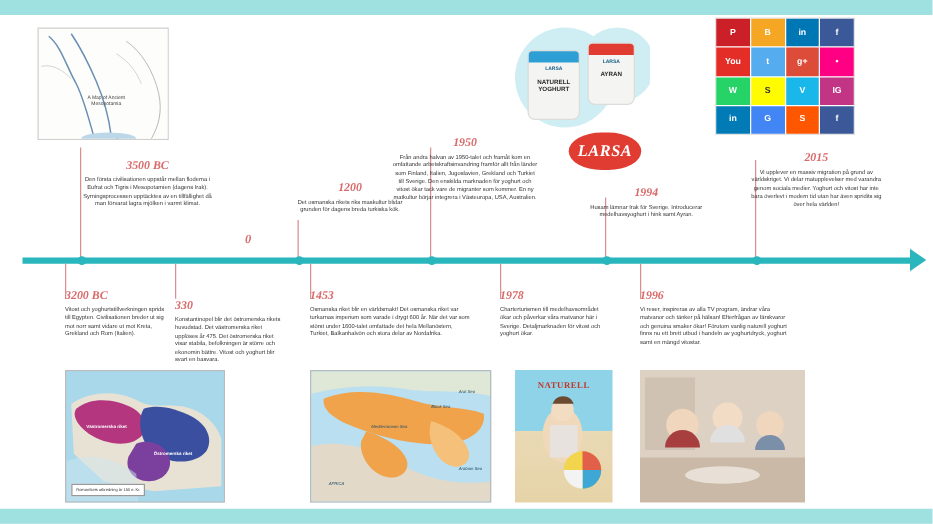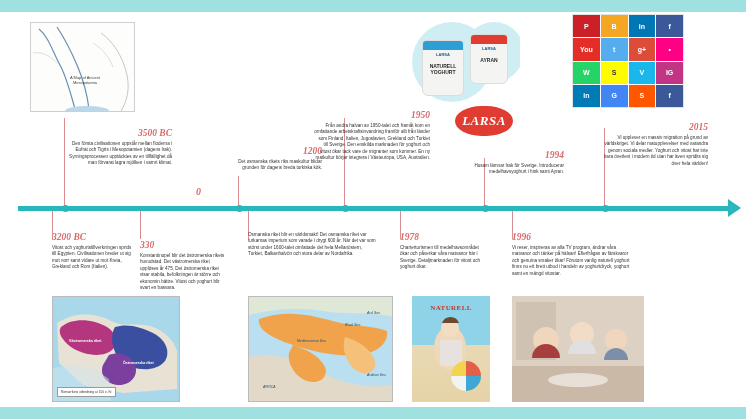--- a/index.html
+++ b/index.html
@@ -56,21 +56,21 @@
   .entry .year {
     font-family:"Liberation Serif", serif;
     font-style:italic; font-weight:bold;
     color:#d96a6a;
     font-size:9.5px;
     margin-bottom:3px;
   }
   .entry .body {
     font-size:4.6px; line-height:6.4px; color:#333;
   }
-  .entry.up { text-align:right; }
+  .entry.up { text-align:center; }
 
   .zero {
     position:absolute; left:196px; top:186px;
     font-family:"Liberation Serif", serif;
     font-style:italic; font-weight:bold;
     font-size:10px; color:#d96a6a;
   }
 
   
   .img { position:absolute; background:#fff; }
@@ -341,20 +341,21 @@
   <div class="year">3200 BC</div>
   <div class="body">Vitost och yoghurtstillverkningen sprids till Egypten. Civilisationen breder ut sig mot norr samt vidare ut mot Kreta, Grekland och Rom (Italien).</div>
 </div>
 
 <div class="entry" style="left:140px; top:240px; width:86px;">
   <div class="year">330</div>
   <div class="body">Konstantinopel blir det östromerska rikets huvudstad. Det västromerska riket upplöses år 475. Det östromerska riket visar stabila, befolkningen är större och ekonomin bättre. Vitost och yoghurt blir svart en basvara.</div>
 </div>
 
 <div class="entry" style="left:248px; top:232px; width:128px;">
+  <div class="year">1453</div>
   <div class="body">Osmanska riket blir en världsmakt! Det osmanska riket var turkarnas imperium som varade i drygt 600 år. När det var som störst under 1600-talet omfattade det hela Mellanöstern, Turkiet, Balkanhalvön och stora delar av Nordafrika.</div>
 </div>
 
 <div class="entry" style="left:400px; top:232px; width:86px;">
   <div class="year">1978</div>
   <div class="body">Charterturismen till medelhavsområdet ökar och påverkar våra matvanor här i Sverige. Detaljmarknaden för vitost och yoghurt ökar.</div>
 </div>
 
 <div class="entry" style="left:512px; top:232px; width:118px;">
   <div class="year">1996</div>

